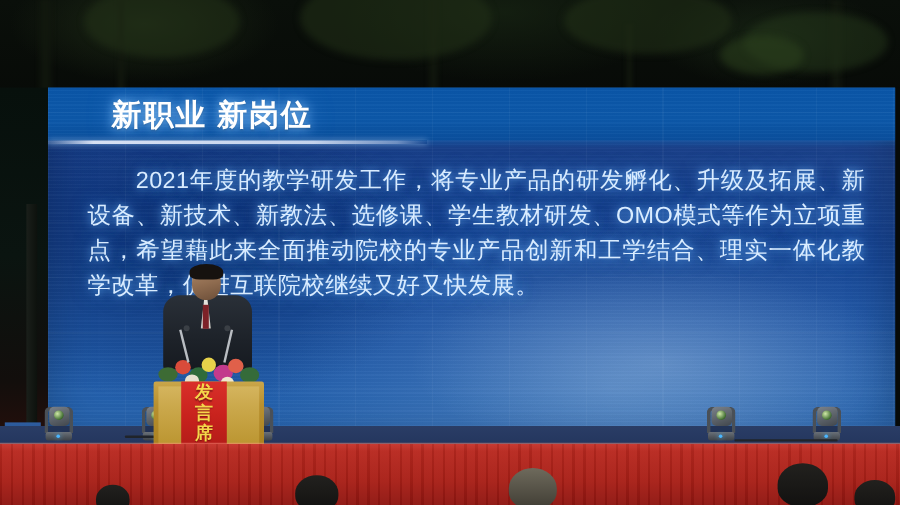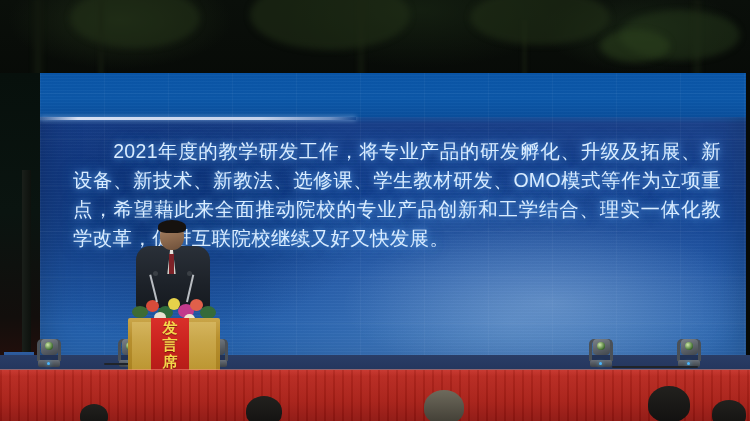--- a/index.html
+++ b/index.html
@@ -332,20 +332,21 @@
   <div class="left-dark-col"></div>
   <div class="truss-left"></div>
   <div class="blue-panel-sm"></div>
   <div class="right-dark-col"></div>
 
   <div class="led-screen">
     <div class="led-topband"></div>
     <div class="led-panels"></div>
     <div class="led-bright-wash"></div>
 
+    <div class="slide-title">新职业 新岗位</div>
 
     <div class="title-divider"></div>
 
     <div class="slide-body">　　2021年度的教学研发工作，将专业产品的研发孵化、升级及拓展、新设备、新技术、新教法、选修课、学生教材研发、OMO模式等作为立项重点，希望藉此来全面推动院校的专业产品创新和工学结合、理实一体化教学改革，促进互联院校继续又好又快发展。</div>
   </div>
 
   <div class="stage-floor"></div>
 
   <div class="moving-light" style="left:36px;  top:333px;">
     <div class="ml-yoke"></div>

